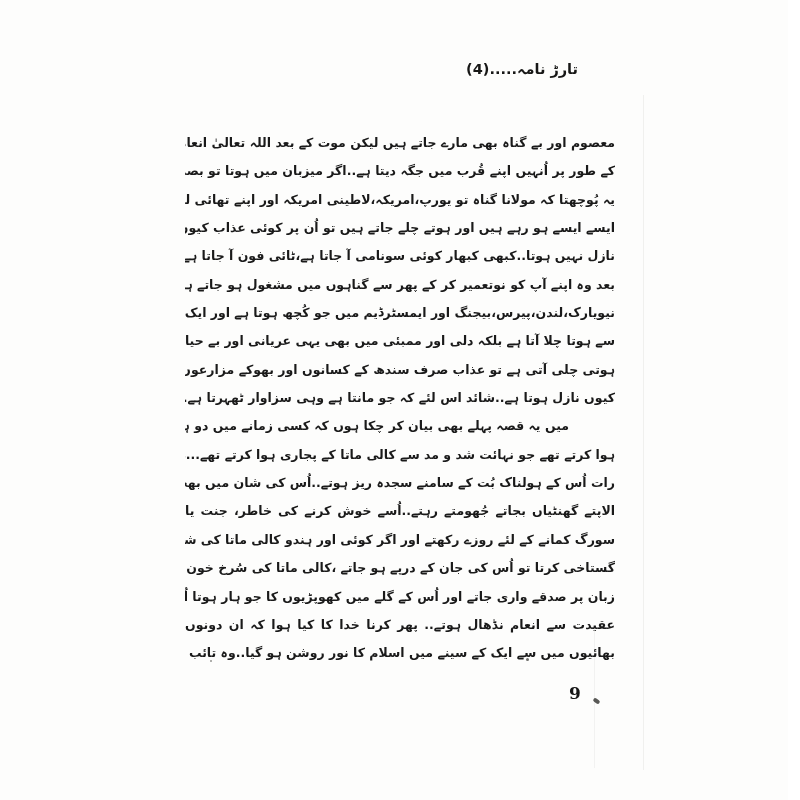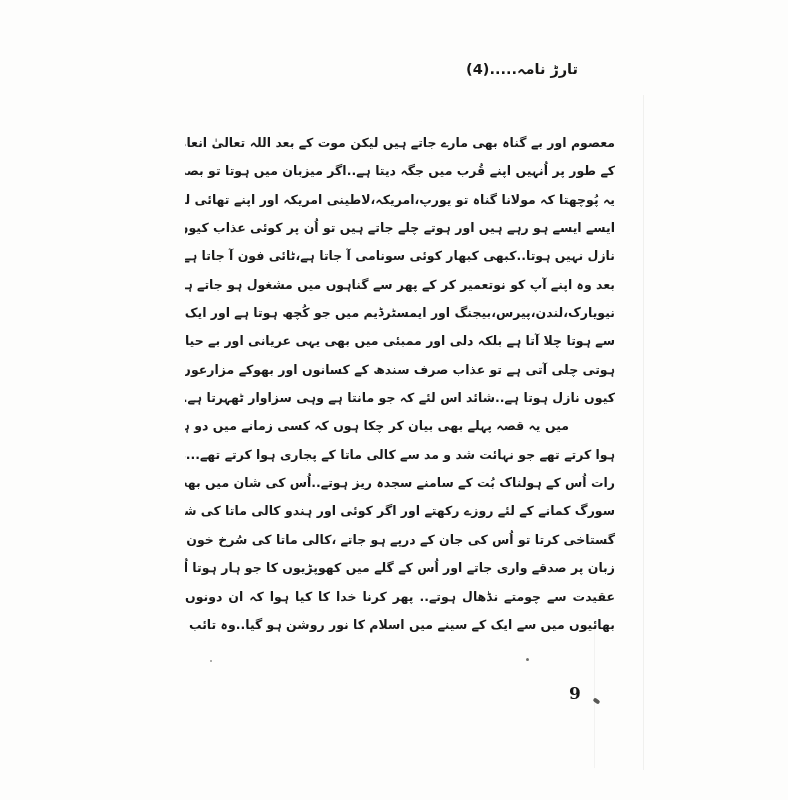--- a/index.html
+++ b/index.html
@@ -121,24 +121,25 @@
       <div class="line">ایسے ایسے ہو رہے ہیں اور ہوتے چلے جاتے ہیں تو اُن پر کوئی عذاب کیوں</div>
       <div class="line">نازل نہیں ہوتا..کبھی کبھار کوئی سونامی آ جاتا ہے،ٹائی فون آ جاتا ہے جس کے</div>
       <div class="line">بعد وہ اپنے آپ کو نوتعمیر کر کے پھر سے گناہوں میں مشغول ہو جاتے ہیں..</div>
       <div class="line">نیویارک،لندن،پیرس،بیجنگ اور ایمسٹرڈیم میں جو کُچھ ہوتا ہے اور ایک مدت</div>
       <div class="line">سے ہوتا چلا آتا ہے بلکہ دلی اور ممبئی میں بھی یہی عریانی اور بے حیائی کھلے عام</div>
       <div class="line">ہوتی چلی آتی ہے تو عذاب صرف سندھ کے کسانوں اور بھوکے مزارعوں پر ہی</div>
       <div class="line">کیوں نازل ہوتا ہے..شائد اس لئے کہ جو مانتا ہے وہی سزاوار ٹھہرتا ہے..</div>
       <div class="line indent">میں یہ قصہ پہلے بھی بیان کر چکا ہوں کہ کسی زمانے میں دو ہندو بھائی</div>
       <div class="line">ہوا کرتے تھے جو نہائت شد و مد سے کالی ماتا کے پجاری ہوا کرتے تھے...دن</div>
       <div class="line">رات اُس کے ہولناک بُت کے سامنے سجدہ ریز ہوتے..اُس کی شان میں بھجن</div>
+      <div class="line">الاپتے گھنٹیاں بجاتے جُھومتے رہتے..اُسے خوش کرنے کی خاطر، جنت یا</div>
       <div class="line">سورگ کمانے کے لئے روزے رکھتے اور اگر کوئی اور ہندو کالی ماتا کی شان میں</div>
       <div class="line">گستاخی کرتا تو اُس کی جان کے درپے ہو جاتے ،کالی ماتا کی سُرخ خون آشام</div>
       <div class="line">زبان پر صدقے واری جاتے اور اُس کے گلے میں کھوپڑیوں کا جو ہار ہوتا اُسے</div>
-      <div class="line">عقیدت سے چومتے نڈھال ہوتے.. پھر کرنا خدا کا کیا ہوا کہ ان دونوں</div>
+      <div class="line">عقیدت سے انعام نڈھال ہوتے.. پھر کرنا خدا کا کیا ہوا کہ ان دونوں</div>
       <div class="line">بھائیوں میں سے ایک کے سینے میں اسلام کا نور روشن ہو گیا..وہ تائب ہو کر</div>
     </div>
 
   <div class="page-number">9</div>
 
   <div class="scan-line-a"></div>
   <div class="scan-line-b"></div>
   <div class="speck-a"></div>
   <div class="speck-b"></div>
   <div class="speck-c"></div>

